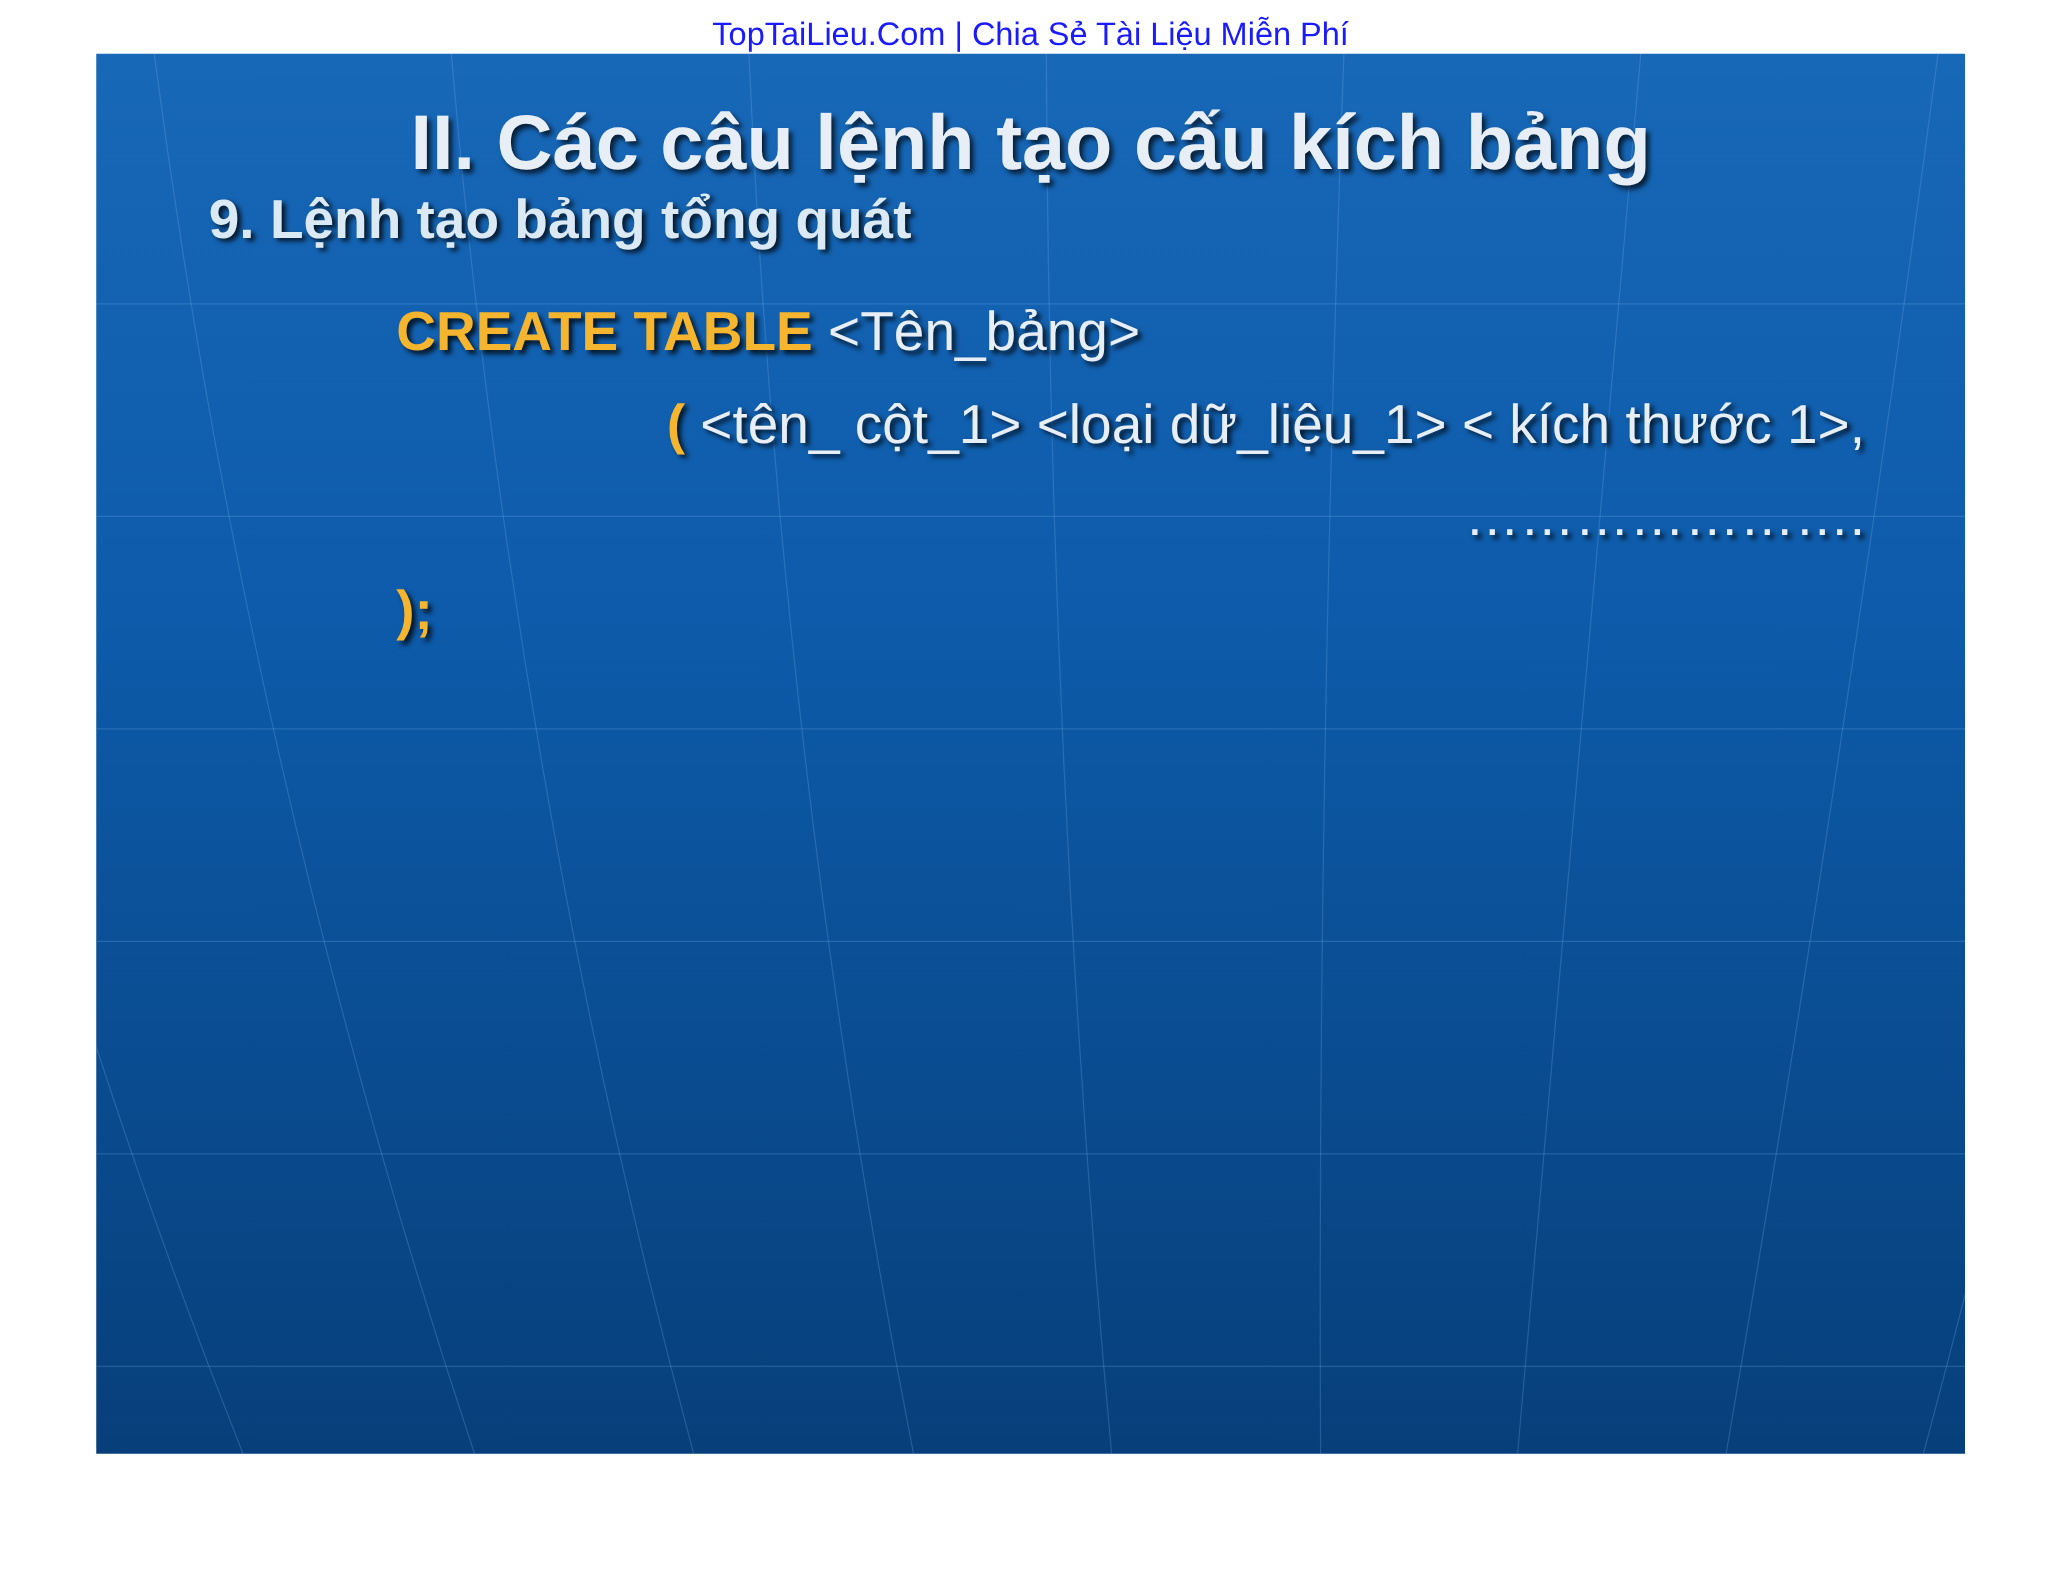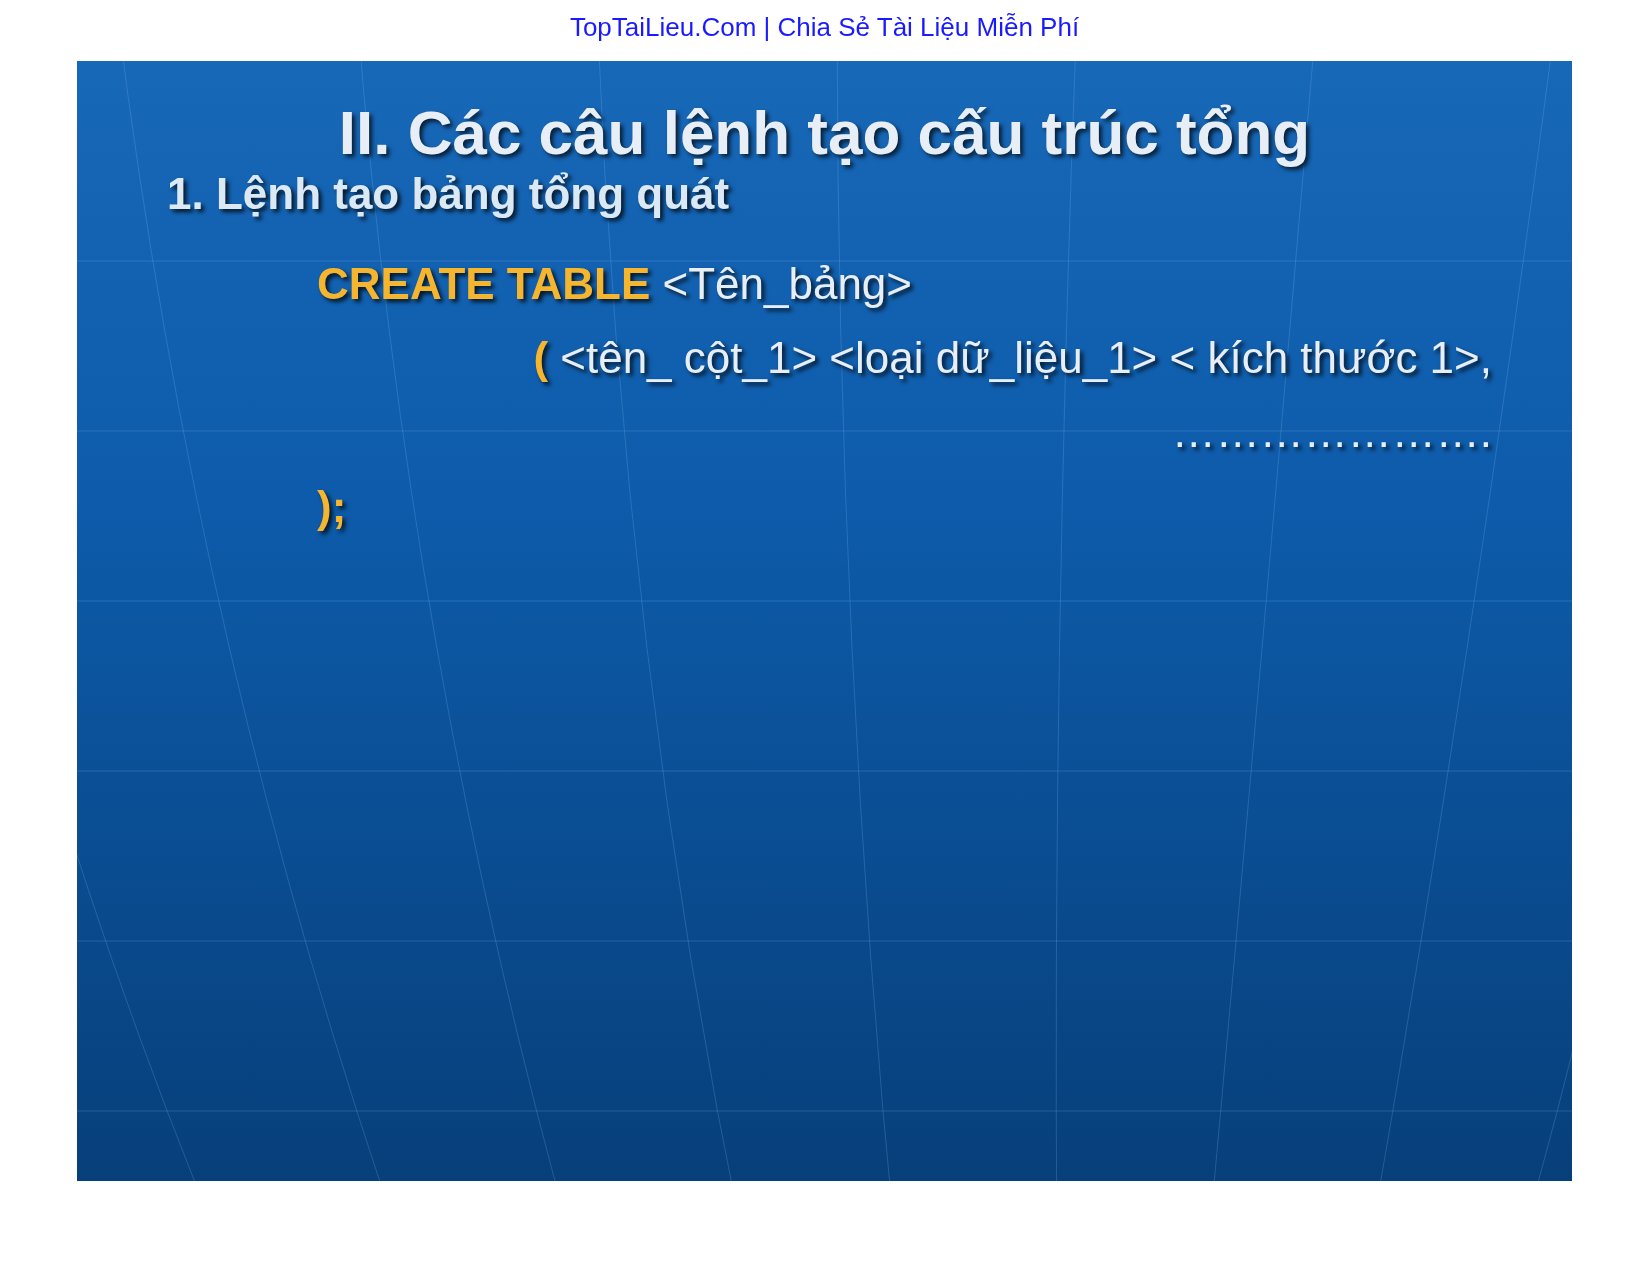--- a/index.html
+++ b/index.html
@@ -9,21 +9,20 @@
       background: #ffffff;
       font-family: Verdana, Arial, sans-serif;
       position: relative;
     }
     .header-text {
       text-align: center;
       color: #1a1aff;
       font-size: 26px;
       font-family: Arial, sans-serif;
       padding-top: 12px;
-      padding-bottom: 18px;
     }
     .slide {
       width: 1495px;
       height: 1120px;
       margin: 0 auto;
       background: linear-gradient(to bottom, #1868b8 0%, #0d5baa 40%, #073f7a 100%);
       position: relative;
       overflow: hidden;
       padding-top: 30px;
     }
@@ -98,24 +97,24 @@
       <path class="grid-line" d="M 280 -50 Q 330 600 500 1200"></path>
       <path class="grid-line" d="M 520 -50 Q 545 600 670 1200"></path>
       <path class="grid-line" d="M 760 -50 Q 760 600 820 1200"></path>
       <path class="grid-line" d="M 1000 -50 Q 975 600 980 1200"></path>
       <path class="grid-line" d="M 1240 -50 Q 1185 600 1130 1200"></path>
       <path class="grid-line" d="M 1480 -50 Q 1395 600 1290 1200"></path>
       <path class="grid-line" d="M 1720 -50 Q 1605 600 1440 1200"></path>
     </svg>
   </div>
 
-  <div class="title">II. Các câu lệnh tạo cấu trúc tổng</div>
+  <div class="title">II. Các câu lệnh tạo cấu kích bảng</div>
 
   <div class="content">
-    <div class="subtitle">1.  Lệnh tạo bảng tổng quát</div>
+    <div class="subtitle">9.  Lệnh tạo bảng tổng quát</div>
 
     <div class="body-line" style="padding-left:150px;">
       <span class="kw-yellow">CREATE TABLE</span><span class="txt-white"> &lt;Tên_bảng&gt;</span>
     </div>
 
     <div class="body-line-wrap txt-white" style="text-indent:0;">
       <span style="padding-left:70px;"><span class="kw-yellow">(</span><span class="txt-white"> &lt;tên_ cột_1&gt;   &lt;loại dữ_liệu_1&gt;   &lt; kích thước 1&gt;,</span></span>
     </div>
 
     <div class="body-line txt-white" style="padding-left:150px;">………………….</div>

